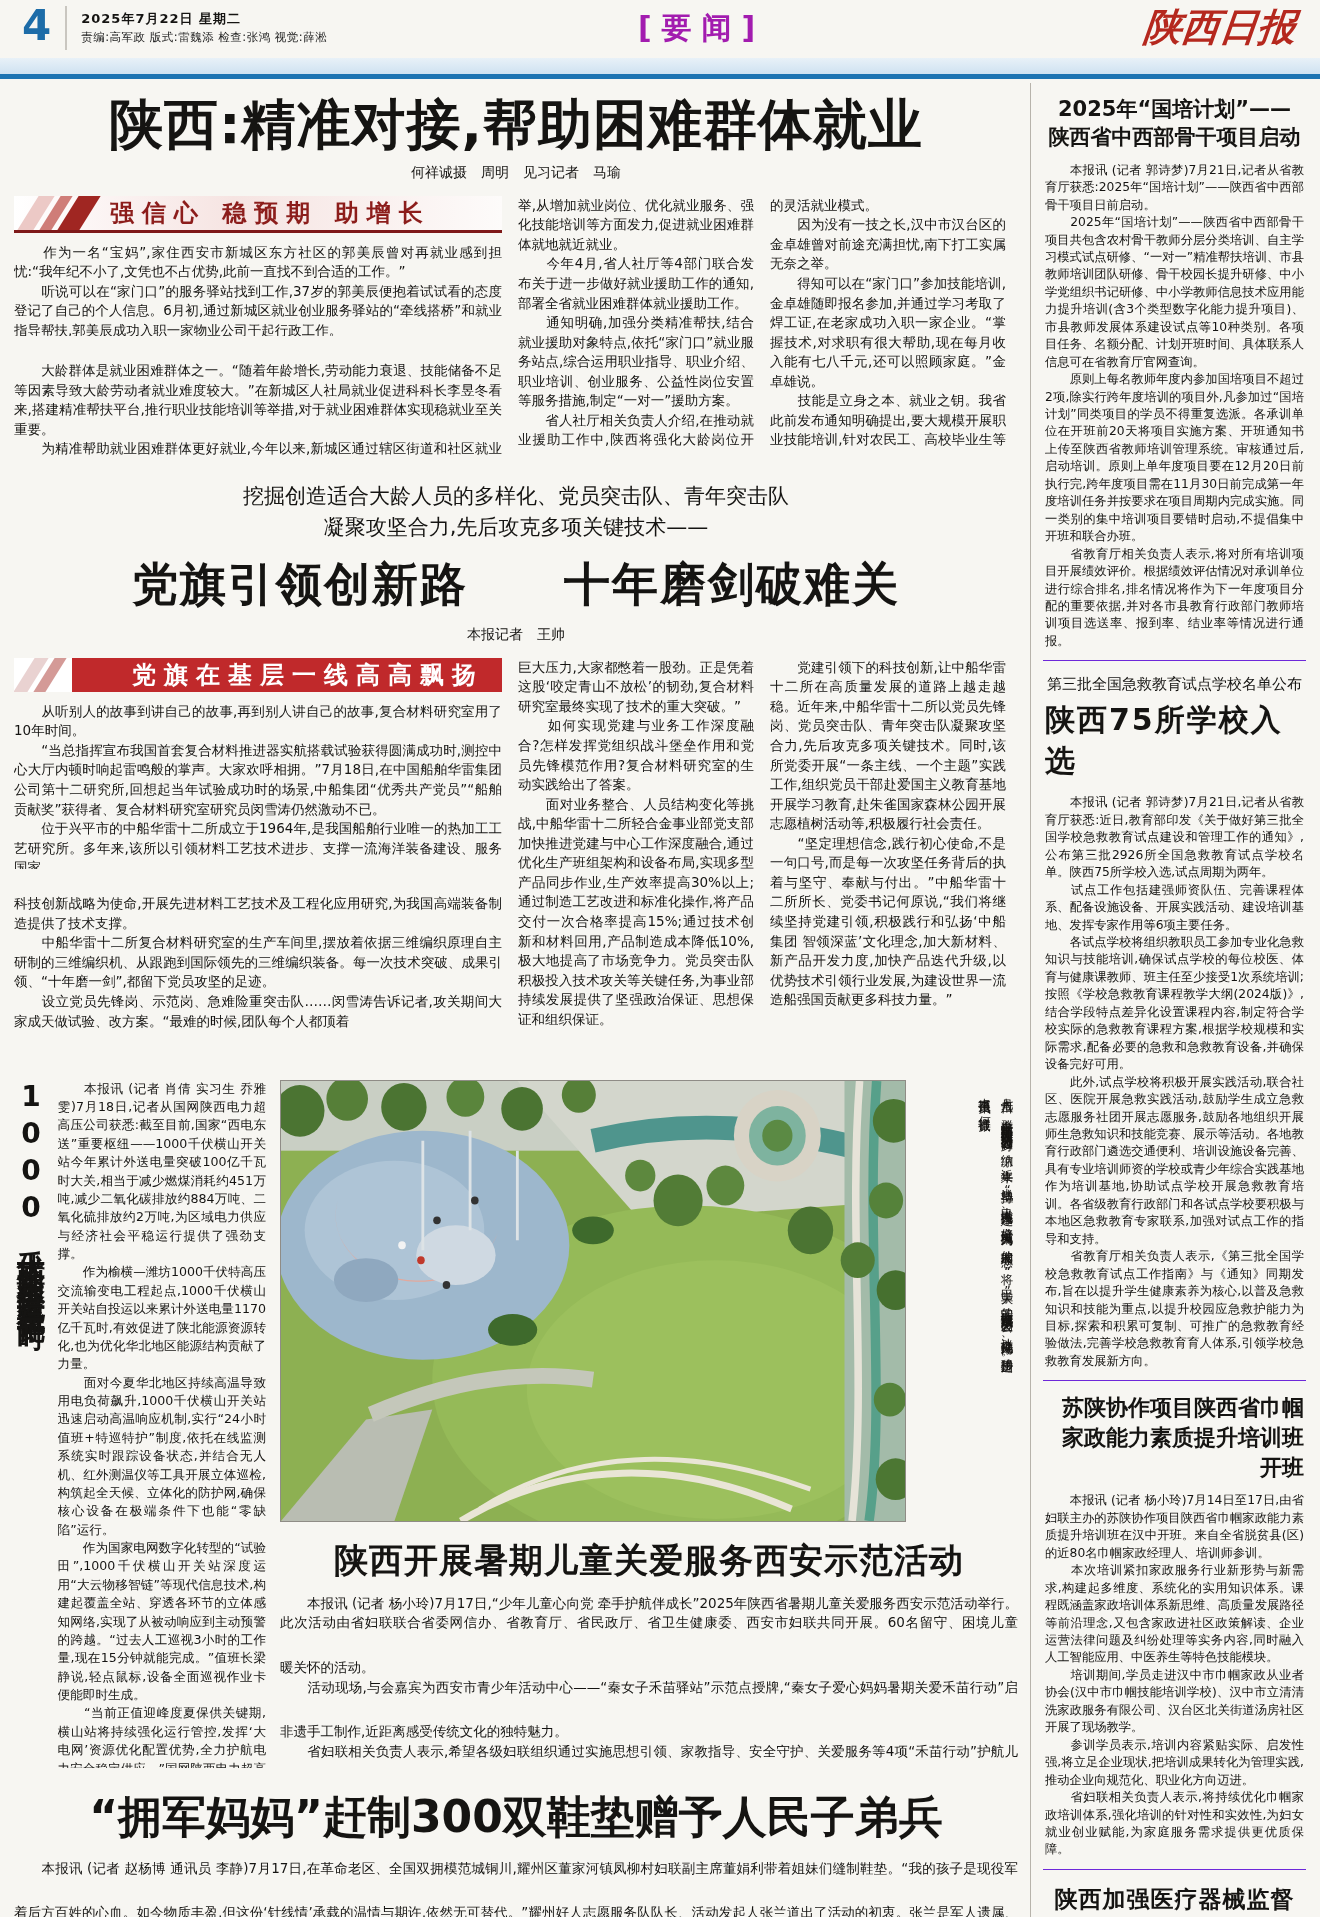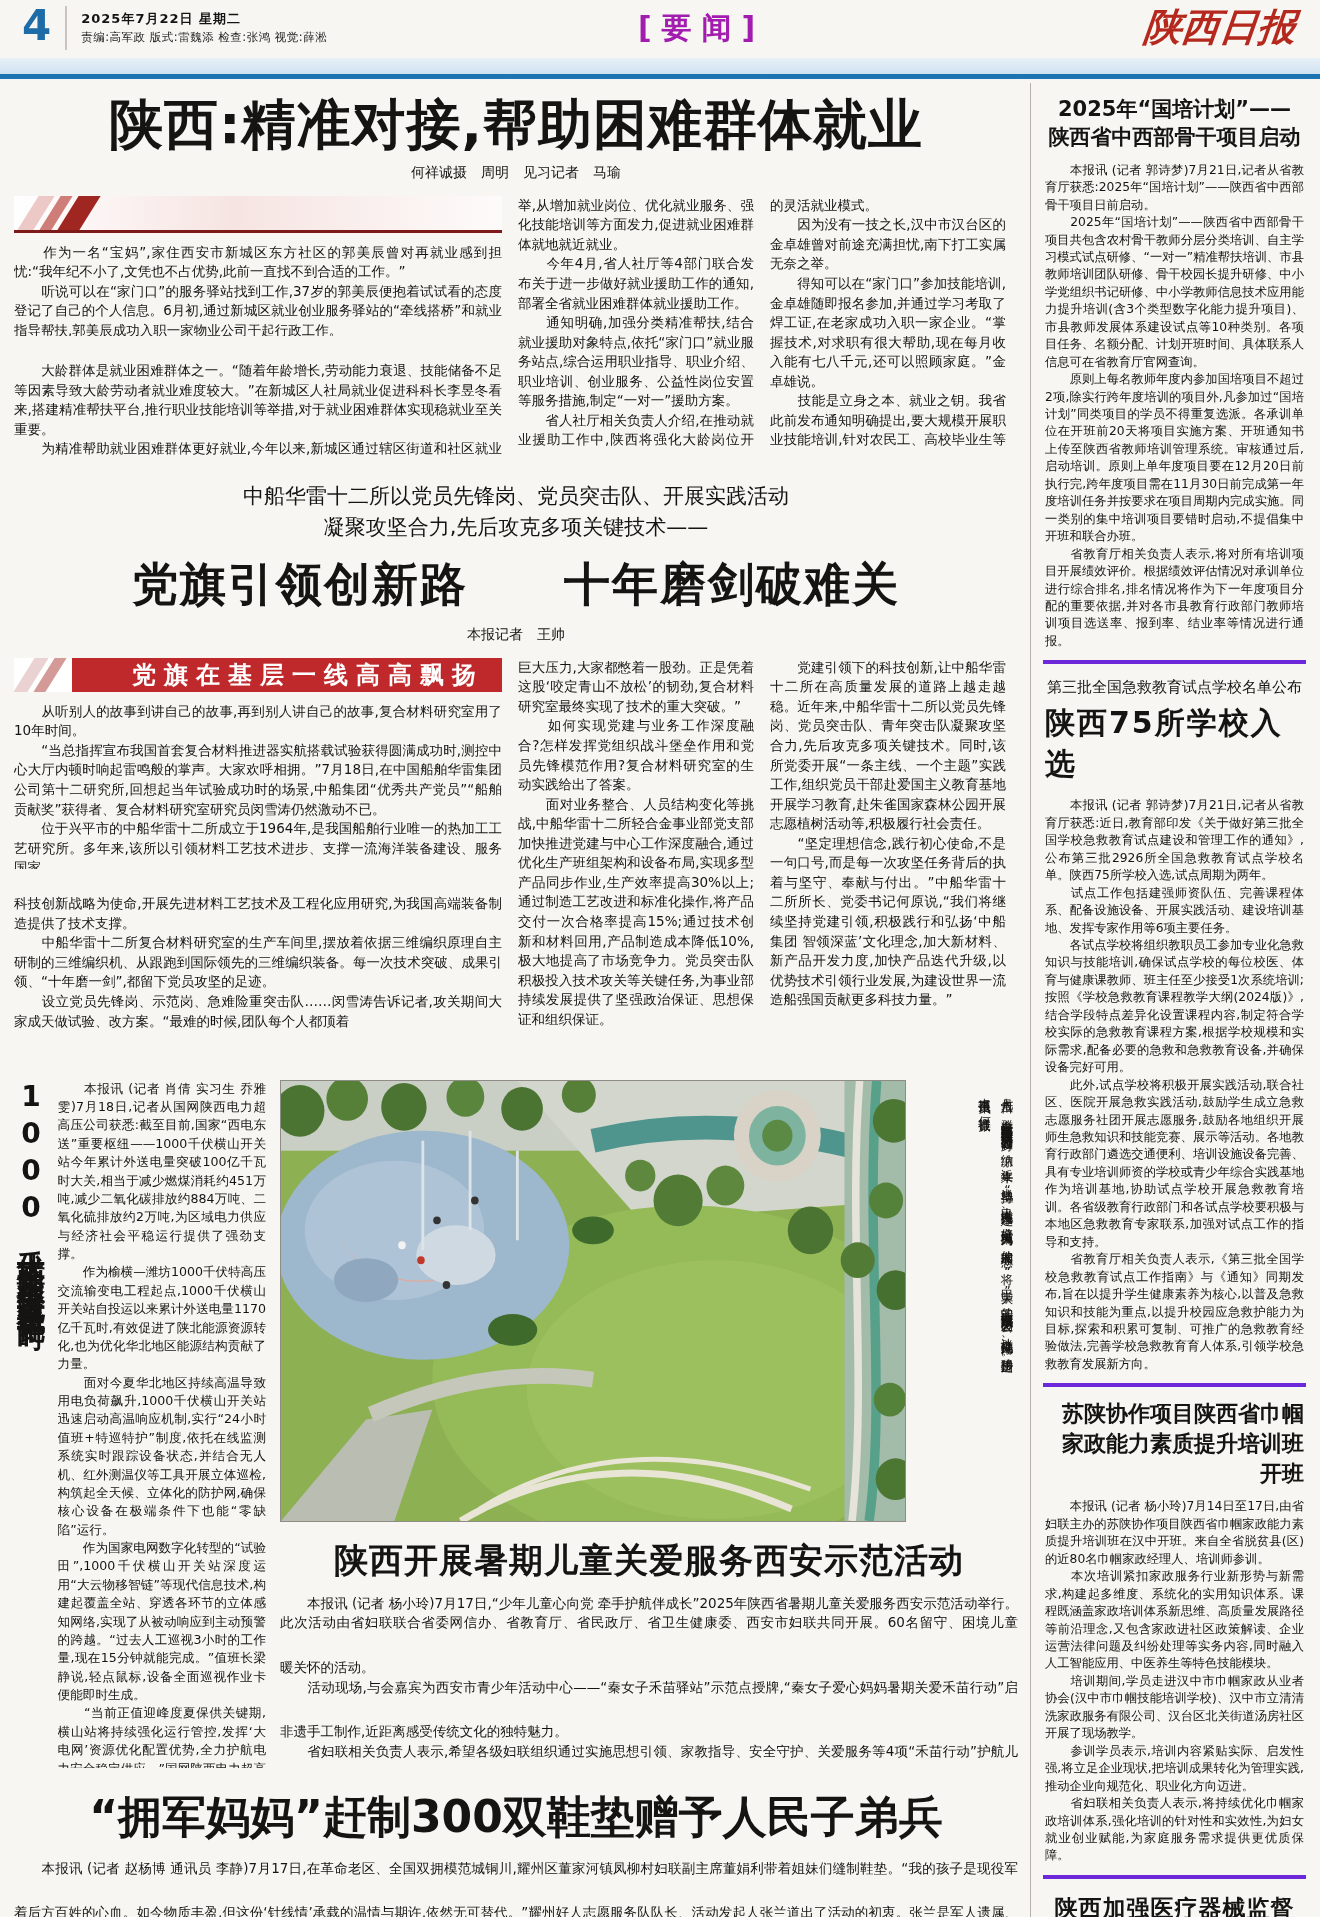--- a/index.html
+++ b/index.html
@@ -49,21 +49,21 @@
   .photorow{display:flex;height:442px;gap:6px;}
   .photo{flex:1;border:1px solid #8f8c86;background:#9db86a;}
   .photo svg{display:block;width:100%;height:100%;}
   .vcap{width:106px;writing-mode:vertical-rl;text-orientation:upright;font-size:12.5px;line-height:1.8;white-space:pre-wrap;padding:8px 0 4px 0;letter-spacing:1px;}
   .child-title{text-align:center;font-size:34px;font-weight:900;letter-spacing:1px;margin:16px 0 10px 0;}
   .child-cols{height:168px;}
   
   .ins-title{text-align:center;font-size:44px;font-weight:900;letter-spacing:0px;margin:20px 0 12px 0;}
   .ins-cols{height:152px;}
   
-  .sb-art{padding:8px 2px 10px 2px;border-bottom:4px solid #6d28d9;}
+  .sb-art{padding:8px 2px 10px 2px;border-bottom:1px solid #6d28d9;}
   .sb-art:last-child{border-bottom:none;}
   .sb-t1{text-align:center;font-weight:900;font-size:21px;line-height:1.35;margin:4px 0 10px 0;}
   .sb-kick{text-align:center;font-size:15px;margin:6px 0 6px 0;}
   .sb-t2{text-align:left;font-weight:900;font-size:30px;letter-spacing:2px;margin:2px 0 12px 0;}
   .sb-t3{text-align:right;font-weight:900;font-size:22px;line-height:1.35;margin:4px 0 10px 0;}
   .sb-t4{text-align:center;font-weight:900;font-size:23px;letter-spacing:1px;margin:6px 0 10px 0;}
   .sb-body{white-space:pre-wrap;text-align:justify;font-size:12.3px;line-height:1.42;overflow:hidden;}
 </style>
 </head>
 <body>
@@ -88,20 +88,21 @@
 
       <article>
         <h1 class="emp-title">陕西:精准对接,帮助困难群体就业</h1>
         <div class="byline">何祥诚摄　周明　见习记者　马瑜</div>
         <div class="emp-cols">
           <div class="pair" style="width:488px;flex:none;">
             <div class="banner kick-banner">
               <span class="sl" style="left:14px;width:16px;background:#ecc9c6;"></span>
               <span class="sl" style="left:36px;width:12px;background:#cf7d78;"></span>
               <span class="sl" style="left:54px;width:22px;background:#a02622;"></span>
+              <span class="t">强信心 稳预期 助增长</span>
             </div>
             <div class="colrow emp-h" style="height:212px;">
               <div class="btxt">　　作为一名“宝妈”,家住西安市新城区东方社区的郭美辰曾对再就业感到担忧:“我年纪不小了,文凭也不占优势,此前一直找不到合适的工作。”
 　　听说可以在“家门口”的服务驿站找到工作,37岁的郭美辰便抱着试试看的态度登记了自己的个人信息。6月初,通过新城区就业创业服务驿站的“牵线搭桥”和就业指导帮扶,郭美辰成功入职一家物业公司干起行政工作。
 　　“入职已有一个月时间,工作虽然忙点,但感觉很充实,也对未来有了期盼。像我这样的大龄宝妈能顺利就业,多亏了服务驿站的帮助。”7月16日,说起如今的新工作,郭美辰很满意。</div>
               <div class="btxt">　　大龄群体是就业困难群体之一。“随着年龄增长,劳动能力衰退、技能储备不足等因素导致大龄劳动者就业难度较大。”在新城区人社局就业促进科科长李昱冬看来,搭建精准帮扶平台,推行职业技能培训等举措,对于就业困难群体实现稳就业至关重要。
 　　为精准帮助就业困难群体更好就业,今年以来,新城区通过辖区街道和社区就业创业服务驿站,不断延伸就业服务“触角”,开展多次就业服务进社区活动,并组织特色培训班,帮助群众在“家门口”提升技能,实现就业。
 　　为就业困难群体打开“求职大门”,是陕西稳就业工作的重点。近年来,陕西多措并</div>
             </div>
           </div>
@@ -112,21 +113,21 @@
           <div class="btxt emp-h" style="width:236px;flex:none;">的灵活就业模式。
 　　因为没有一技之长,汉中市汉台区的金卓雄曾对前途充满担忧,南下打工实属无奈之举。
 　　得知可以在“家门口”参加技能培训,金卓雄随即报名参加,并通过学习考取了焊工证,在老家成功入职一家企业。“掌握技术,对求职有很大帮助,现在每月收入能有七八千元,还可以照顾家庭。”金卓雄说。
 　　技能是立身之本、就业之钥。我省此前发布通知明确提出,要大规模开展职业技能培训,针对农民工、高校毕业生等重点群体,开展“岗位需求+技能培训+就业推荐”项目化技能培训。
 　　省人社厅相关负责人表示,开展技能培训,可从根本上增强劳动者的就业竞争力、就业稳定性,使他们学习技能,并实现就业增收。</div>
         </div>
       </article>
 
       <article>
         <div class="party-kick">
-          <div>中船华雷十二所以党员先锋岗、党员突击队、开展实践活动</div>
+          <div>挖掘创造适合大龄人员的多样化、党员突击队、青年突击队</div>
           <div>凝聚攻坚合力,先后攻克多项关键技术——</div>
         </div>
         <h2 class="party-title">党旗引领创新路　　十年磨剑破难关</h2>
         <div class="byline">本报记者　王帅</div>
         <div class="emp-cols">
           <div class="pair" style="width:488px;flex:none;">
             <div class="banner red-banner">
               <span class="sl" style="left:10px;width:14px;background:#e9d2d1;"></span>
               <span class="sl" style="left:30px;width:12px;background:#d49a97;"></span>
               <span class="t">党旗在基层一线高高飘扬</span>

